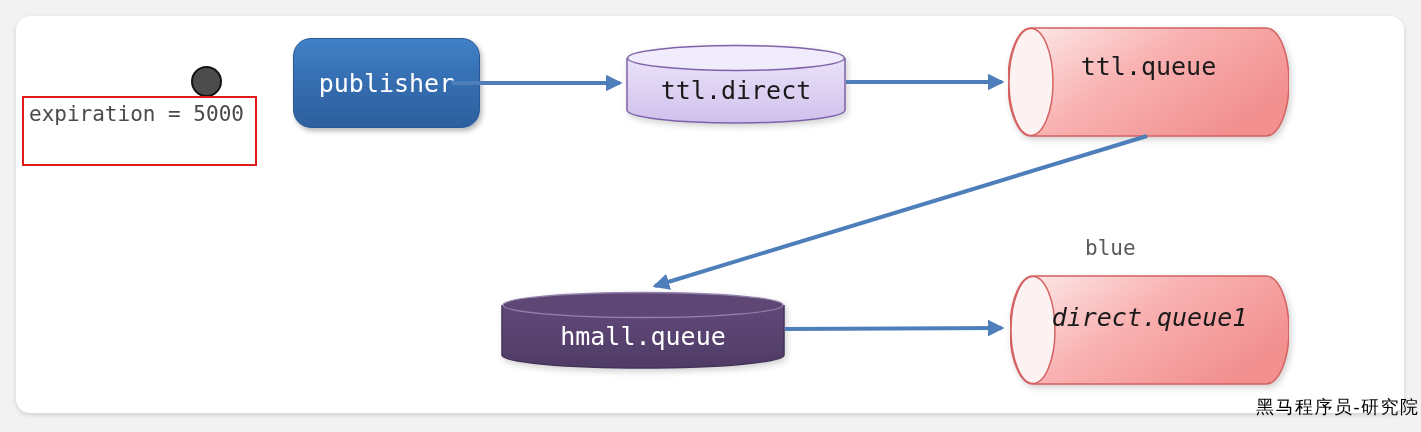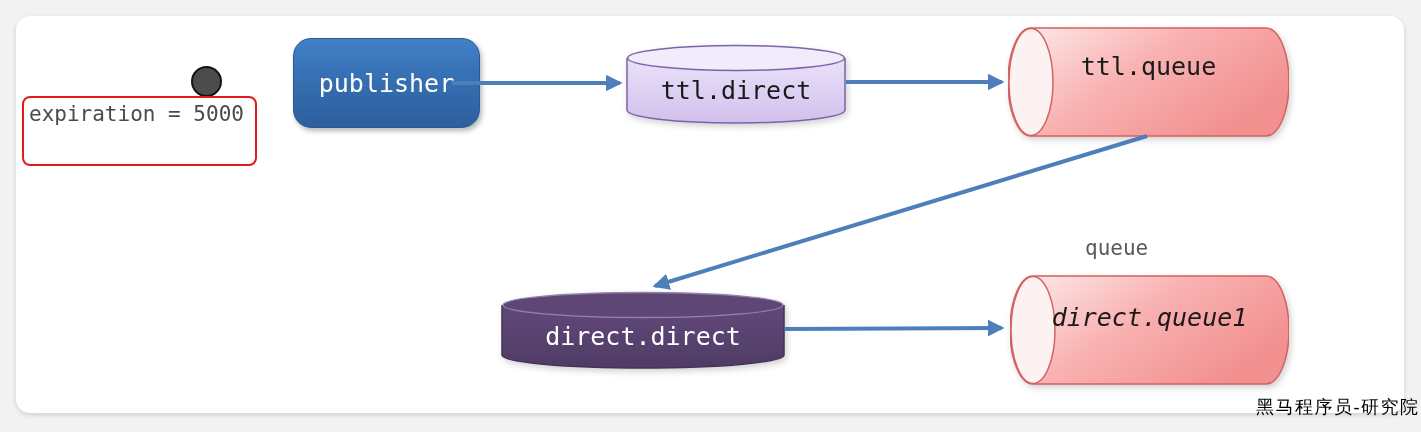--- a/index.html
+++ b/index.html
@@ -26,21 +26,21 @@
     border-radius: 50%;
     background: #4c4c4c;
     border: 2px solid #141414;
   }
   .annotation {
     position: absolute;
     left: 22px; top: 96px;
     width: 235px; height: 70px;
     box-sizing: border-box;
     border: 2px solid #e11b1b;
-    border-radius: 8px;
+    border-radius: 0;
     background: #ffffff;
     color: #4a4a4a;
     font-size: 21px;
     line-height: 33px;
     padding-left: 5px;
     white-space: nowrap;
   }
   .publisher {
     position: absolute;
     left: 265px; top: 38px;
@@ -130,36 +130,36 @@
   <svg class="shape" style="left:501px; top:291px;" width="284" height="79">
     <defs>
       <linearGradient id="gDir" x1="0" y1="0" x2="0" y2="1">
         <stop offset="0" stop-color="#61497a"></stop>
         <stop offset="1" stop-color="#503b65"></stop>
       </linearGradient>
     </defs>
     <path d="M1,14 L1,64 A141,13 0 0 0 283,64 L283,14" fill="url(#gDir)" stroke="#443359" stroke-width="1.5"></path>
     <ellipse cx="142" cy="14" rx="140" ry="12.5" fill="#5e4775" stroke="#9384ae" stroke-width="1.3"></ellipse>
   </svg>
-  <div class="shape-label lbl-hmall">direct.direct</div>
+  <div class="shape-label lbl-hmall">hmall.queue</div>
 
   <svg class="shape" style="left:1010px; top:275px;" width="279" height="110">
     <defs>
       <linearGradient id="gQ2" x1="0" y1="0" x2="1" y2="0.55">
         <stop offset="0" stop-color="#fdeeee"></stop>
         <stop offset="0.5" stop-color="#f9b2b2"></stop>
         <stop offset="1" stop-color="#f29090"></stop>
       </linearGradient>
     </defs>
     <path d="M23,1 L256,1 A23,54 0 0 1 256,109 L23,109 A23,54 0 0 1 23,1 Z" fill="url(#gQ2)" stroke="#d56262" stroke-width="1.5"></path>
     <ellipse cx="23" cy="55" rx="22" ry="53.5" fill="#fdf2f2" stroke="#d56262" stroke-width="1.5"></ellipse>
   </svg>
   <div class="shape-label lbl-dq1">direct.queue1</div>
 
-  <div class="binding-key">queue</div>
+  <div class="binding-key">blue</div>
 
   <svg class="arrows" width="1421" height="432">
     <defs>
       <marker id="ah" viewBox="0 0 10 10" refX="8.5" refY="5" markerWidth="4.2" markerHeight="4.2" orient="auto-start-reverse">
         <path d="M0,0 L10,5 L0,10 Z" fill="#4e7fba"></path>
       </marker>
     </defs>
     <g stroke="#4e7fba" stroke-width="4" fill="none">
       <line x1="452" y1="83" x2="620" y2="83" marker-end="url(#ah)"></line>
       <line x1="846" y1="82" x2="1002" y2="82" marker-end="url(#ah)"></line>

